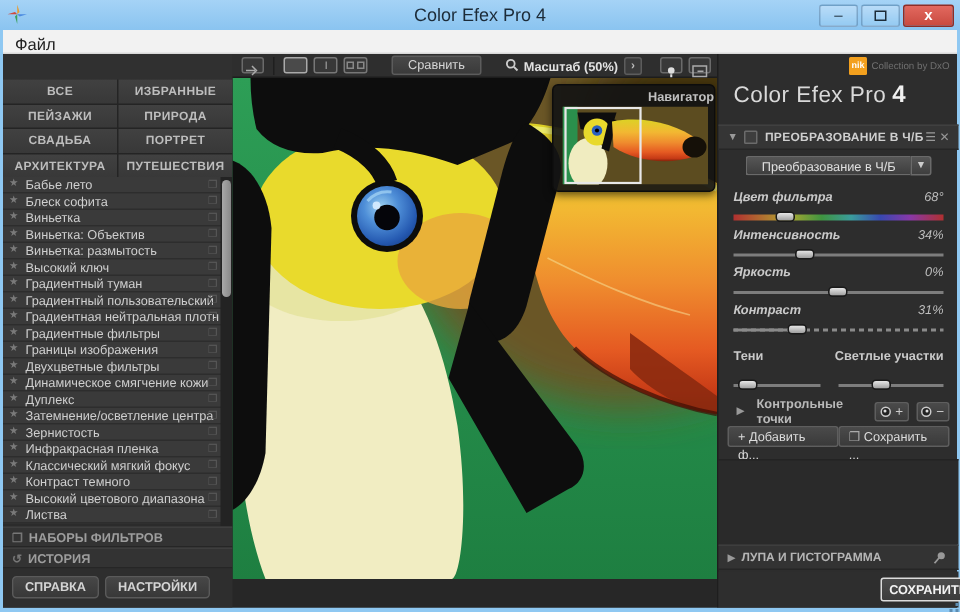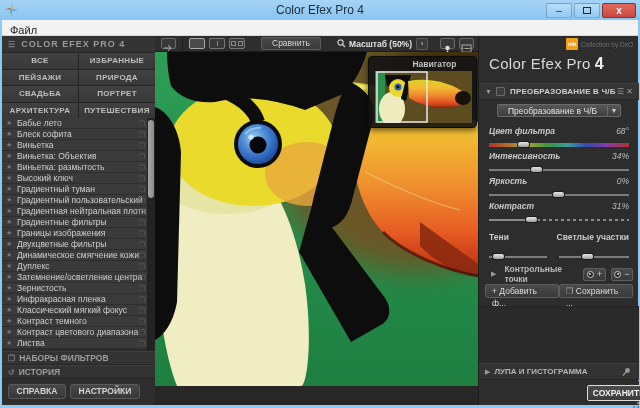--- a/index.html
+++ b/index.html
@@ -68,21 +68,21 @@
   .zoom-arrow { width:12px; height:12px; border:1px solid #5c5c5c; border-radius:2px; background:#3a3a3a;
                 color:#bbb; text-align:center; line-height:10px; font-size:8px; margin-left:4px; }
   .tb-right { display:flex; margin-left:8px; margin-right:4px; }
   .tb-right .tb-iconbox { margin-left:4px; }
   
   .canvas { position:absolute; left:153px; top:16px; width:323px; height:334px; background:#1f1f1f; }
   .canvas svg.art { position:absolute; left:0; top:0; }
   .bottom-strip { position:absolute; left:153px; top:350px; width:323px; height:19px; background:#272727; }
   .navigator { position:absolute; left:213px; top:4px; width:109px; height:72px; background:rgba(20,20,20,.92);
                border:1px solid #0c0c0c; border-radius:4px; box-shadow:0 2px 6px rgba(0,0,0,.6); }
-  .nav-title { text-align:center; color:#c0c0c0; font-size:8.5px; font-weight:bold; line-height:14px;padding-left:24px; }
+  .nav-title { text-align:right; color:#c0c0c0; font-size:8.5px; font-weight:bold; line-height:14px;padding-left:24px; }
   .nav-thumb { position:absolute; left:6px; top:14px; width:97px; height:52px; }
   
   .right-panel { position:absolute; left:476px; top:0; width:160px; height:369px; background:#2d2d2d;
                  border-left:1px solid #1e1e1e; }
   .logo-row { position:absolute; right:5px; top:2px; display:flex; align-items:center; }
   .logo-box { width:12px; height:12px; background:#f3a01e; color:#fff; font-size:6px; font-weight:bold;
               text-align:center; line-height:13px; border-radius:1px; }
   .logo-suffix { color:#6f6f6f; font-size:6.5px; margin-left:3px; }
   .rp-title { position:absolute; left:10px; top:19px; color:#d9d9d9; font-size:15px; letter-spacing:.3px; }
   .rp-title b { font-size:16px; color:#f0f0f0; margin-left:4px; }
@@ -157,23 +157,20 @@
     </span>
   </div>
 
   <div class="menubar">
     <span class="menu-item">Файл</span>
   </div>
 
   <div class="main">
 
     <div class="left-panel">
-      <div class="lp-header">
-        <span class="burger">☰</span><span>COLOR EFEX PRO 4</span>
-      </div>
 
       <div class="cat-grid">
 
       <div class="cat-btn">ВСЕ</div>
           <div class="cat-btn">ИЗБРАННЫЕ</div>
           <div class="cat-btn">ПЕЙЗАЖИ</div>
           <div class="cat-btn">ПРИРОДА</div>
           <div class="cat-btn">СВАДЬБА</div>
           <div class="cat-btn">ПОРТРЕТ</div>
           <div class="cat-btn">АРХИТЕКТУРА</div>
@@ -291,21 +288,21 @@
           </div>
 
           <div class="filter-row">
             <span class="star">★</span>
             <span>Контраст темного</span>
             <span class="copies">❐</span>
           </div>
 
           <div class="filter-row">
             <span class="star">★</span>
-            <span>Контраст цветового диапазона</span>
+            <span>Высокий цветового диапазона</span>
             <span class="copies">❐</span>
           </div>
 
           <div class="filter-row">
             <span class="star">★</span>
             <span>Листва</span>
             <span class="copies">❐</span>
           </div>
         </div>
       <div class="lp-scrollbar">

